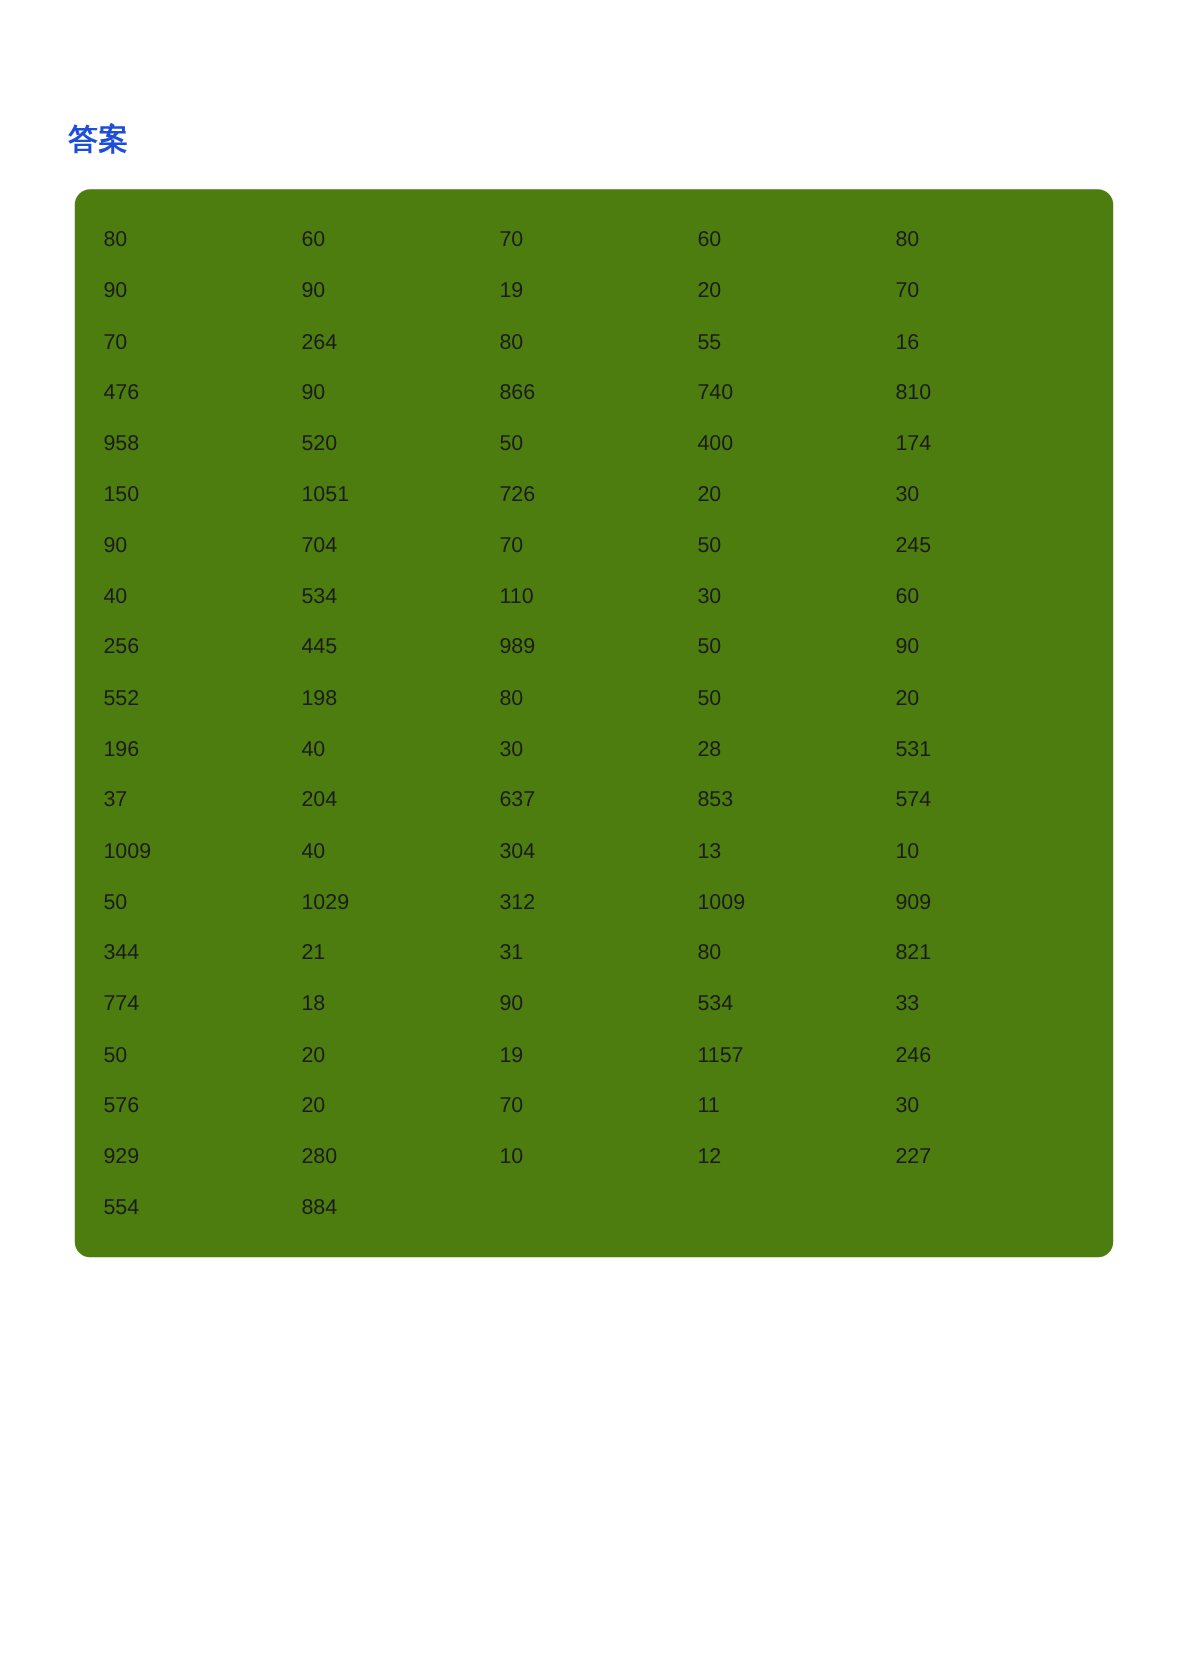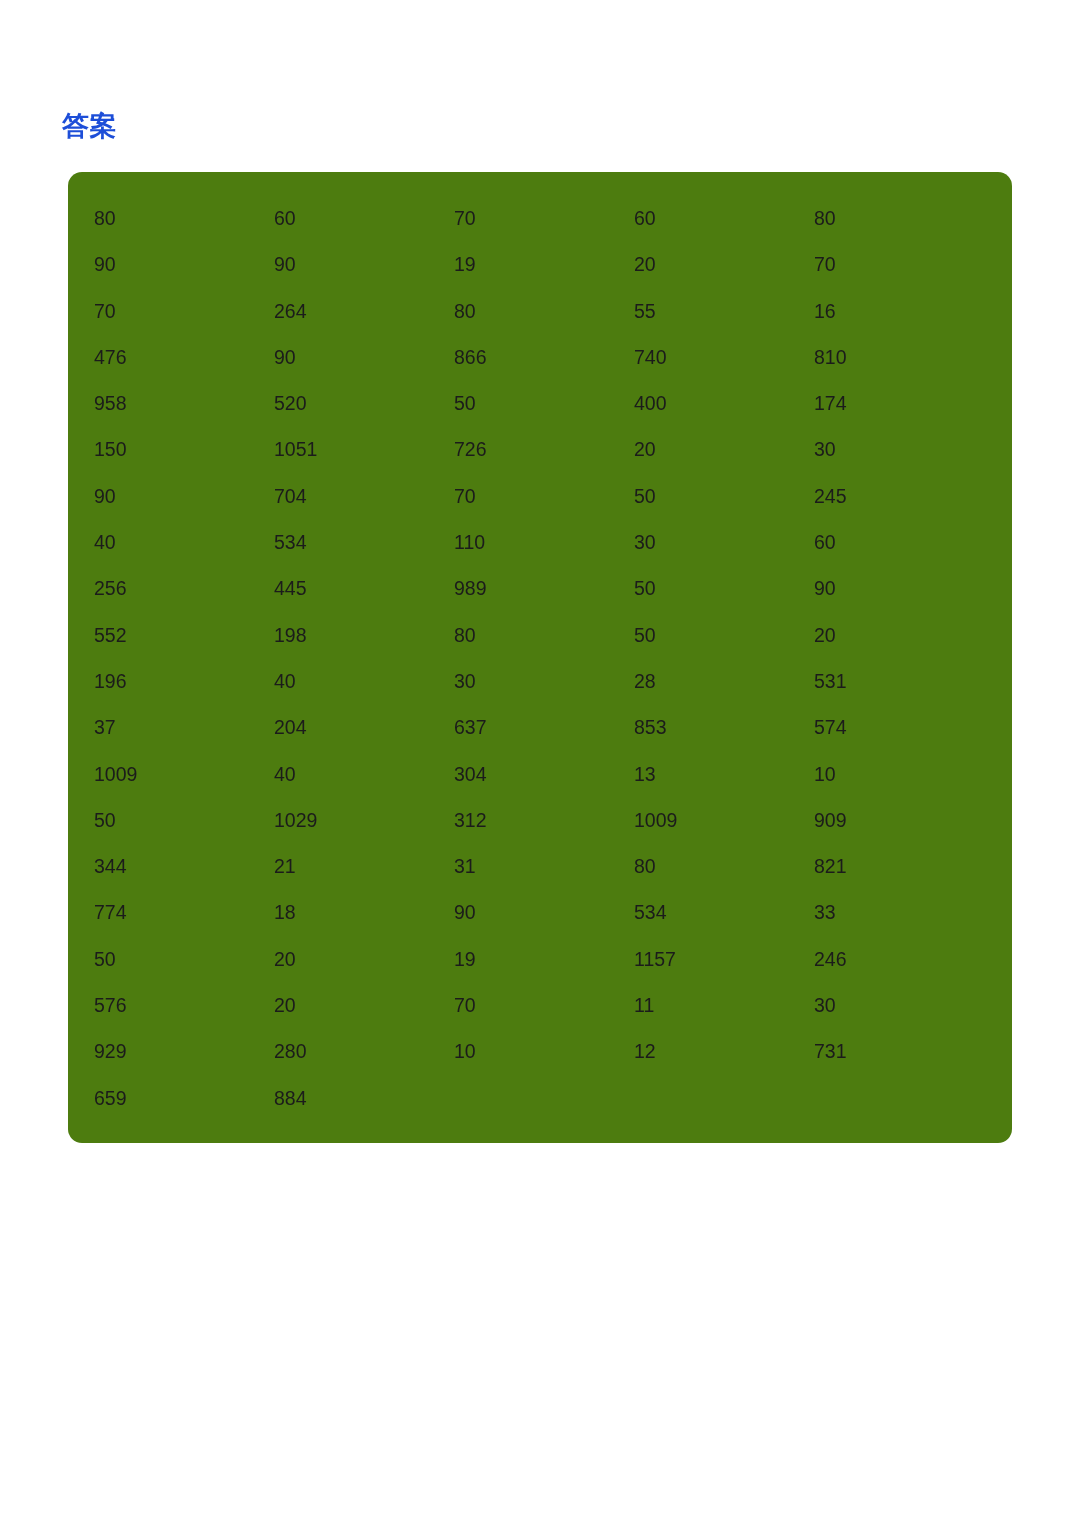--- a/index.html
+++ b/index.html
@@ -158,19 +158,19 @@
         <div class="answer-cell">246</div>
         <div class="answer-cell">576</div>
         <div class="answer-cell">20</div>
         <div class="answer-cell">70</div>
         <div class="answer-cell">11</div>
         <div class="answer-cell">30</div>
         <div class="answer-cell">929</div>
         <div class="answer-cell">280</div>
         <div class="answer-cell">10</div>
         <div class="answer-cell">12</div>
-        <div class="answer-cell">731</div>
-        <div class="answer-cell">659</div>
+        <div class="answer-cell">227</div>
+        <div class="answer-cell">554</div>
         <div class="answer-cell">884</div>
       </div>
   </div>
 
 </div>
 
 </body></html>

